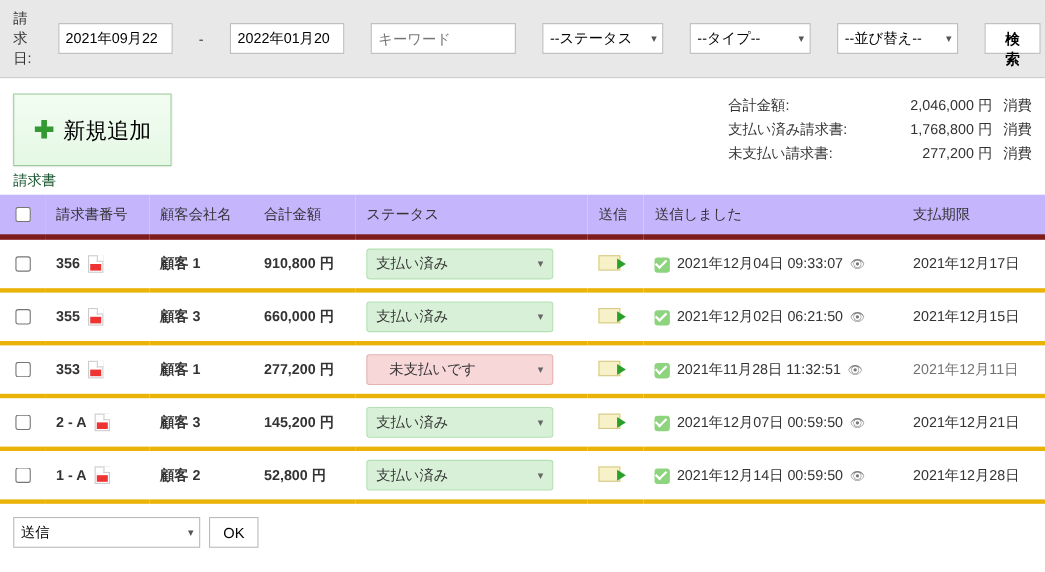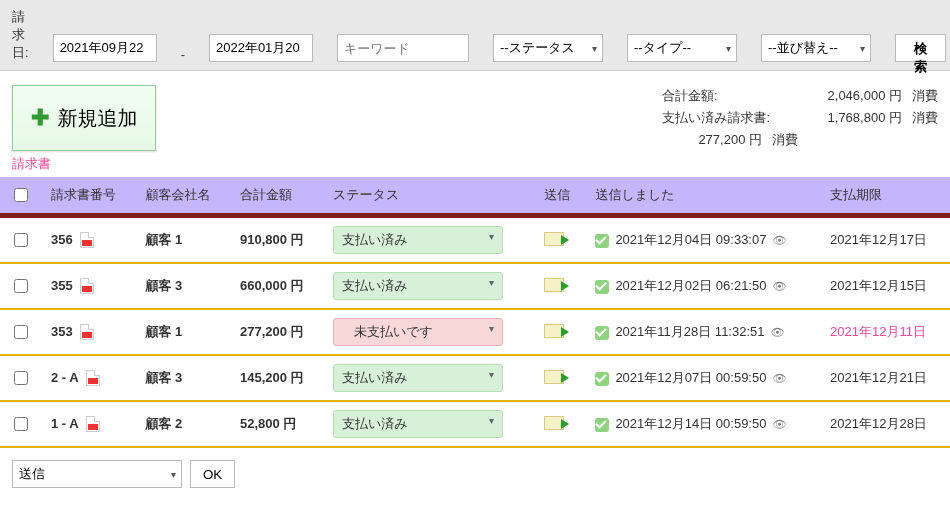--- a/index.html
+++ b/index.html
@@ -1,53 +1,53 @@
 <!DOCTYPE html>
 <html><head>
 <meta charset="utf-8">
 <style>
  * { box-sizing:border-box; }
  body { font-family:"Hiragino Kaku Gothic Pro","Meiryo",sans-serif; font-size:13px; margin:0; color:#333; background:#fff; }
- .filter-bar { background:#e8e8e8; padding:8px 12px; border-bottom:1px solid #ccc; display:flex; gap:24px; align-items:flex-end; }
+ .filter-bar { background:#e8e8e8; padding:8px 12px; border-bottom:1px solid #ccc; display:flex; gap:24px; align-items:center; }
  .filter-bar label { font-size:13px; }
  .fi { border:1px solid #bbb; padding:5px 6px; font-size:13px; background:#fff; height:28px; }
  .fi.date { width:104px; }
  .fi.kw { width:132px; }
  .fi.sel { width:110px; appearance:none; -webkit-appearance:none; background:#fff; padding-right:18px; position:relative; }
  .sel-wrap { position:relative; display:inline-block; }
  .sel-wrap .caret { position:absolute; right:6px; top:50%; transform:translateY(-50%); pointer-events:none; font-size:10px; color:#555; }
  .btn-search { border:1px solid #bbb; background:#fff; padding:5px 18px; font-weight:bold; cursor:pointer; height:28px; }
  .mid { display:flex; justify-content:space-between; padding:14px 12px 4px 12px; }
  .btn-add { display:flex; align-items:center; gap:8px; border:1px solid #9c9; background:linear-gradient(#f2fdf2,#e5f8e5); padding:6px 18px; font-size:20px; cursor:pointer; box-shadow:0 1px 2px rgba(0,0,0,.15); }
  .plus { color:#393; font-size:22px; font-weight:bold; }
  .summary { font-size:13px; }
  .summary-row { display:flex; gap:10px; padding:2px 0; }
  .summary-row .slabel { width:130px; }
  .summary-row .sval { font-weight:normal; width:100px; text-align:right; }
  .summary-row .sunit { }
- .section-title { color:#ec4899; font-size:13px; padding:0 12px 4px 12px; }
+ .section-title { color:#14532d; font-size:13px; padding:0 12px 4px 12px; }
  table { border-collapse:collapse; width:100%; }
- th,td { padding:8px 10px; text-align:left; border-bottom:2px solid #eab308; font-size:13px; }
+ th,td { padding:8px 10px; text-align:left; border-bottom:4px solid #eab308; font-size:13px; }
  thead th { background:#c4b5fd; border-bottom:5px solid #7f1d1d; font-weight:normal; color:#333; }
  tbody tr:nth-child(even){} 
  .invno { font-weight:bold; }
  .bold { font-weight:bold; }
  .pdf-icon { display:inline-block; width:14px; height:16px; background:linear-gradient(#fff,#fff); border:1px solid #ccc; position:relative; vertical-align:middle; margin-left:4px; }
  .pdf-icon::after{ content:""; position:absolute; bottom:1px; left:1px; right:1px; height:6px; background:#e33; }
  .pdf-icon::before{ content:""; position:absolute; top:-1px; right:-1px; width:5px; height:5px; background:#fff; border-left:1px solid #ccc; border-bottom:1px solid #ccc; }
- .status-pill { display:inline-flex; align-items:flex-start; justify-content:space-between; width:170px; padding:4px 8px; border-radius:3px; background:#eee; }
+ .status-pill { display:inline-flex; align-items:center; justify-content:space-between; width:170px; padding:4px 8px; border-radius:3px; background:#eee; }
  .status-paid { background:#d7f0d7; border:1px solid #b4e1b4; }
  .status-unpaid { background:#f7d7d7; border:1px solid #e6b2b2;padding-left:20px; }
  .status-pill .caret { font-size:10px; color:#666; }
  .send-icon { display:inline-block; width:20px; height:14px; background:#f7f1c8; border:1px solid #d6ca86; position:relative; }
  .send-icon .arrow { position:absolute; right:-6px; top:2px; width:0; height:0; border-left:8px solid #2aa02a; border-top:5px solid transparent; border-bottom:5px solid transparent; }
  .check { display:inline-block; width:14px; height:14px; background:#8ed47f; border-radius:3px; position:relative; margin-right:6px; vertical-align:middle; }
  .check::after{ content:""; position:absolute; left:3px; top:0px; width:4px; height:8px; border-right:2px solid #fff; border-bottom:2px solid #fff; transform:rotate(45deg); }
  .eye { font-size:11px; color:#7a7a7a; margin-left:6px; }
- .due-over { color:#ec4899; }
+ .due-over { color:#737373; }
  .bottom-actions { padding:12px; display:flex; gap:8px; align-items:center; }
  .bottom-actions .sel-wrap .fi { width:170px; }
  .btn-ok { border:1px solid #bbb; background:#fff; padding:5px 12px; font-weight:normal; cursor:pointer; height:28px; }
  input[type=checkbox]{ width:14px; height:14px; }
 </style>
 </head>
 <body>
 
 <div class="filter-bar">
   <label>請求日:</label>
@@ -71,20 +71,21 @@
         <span class="slabel">合計金額:</span>
         <span class="sval">2,046,000 円</span>
         <span class="sunit">消費</span>
       </div>
       <div class="summary-row">
         <span class="slabel">支払い済み請求書:</span>
         <span class="sval">1,768,800 円</span>
         <span class="sunit">消費</span>
       </div>
       <div class="summary-row">
+        <span class="slabel">未支払い請求書:</span>
         <span class="sval">277,200 円</span>
         <span class="sunit">消費</span>
       </div>
     </div>
 </div>
 
 <div class="section-title">請求書</div>
 
 <table>
   <thead>

